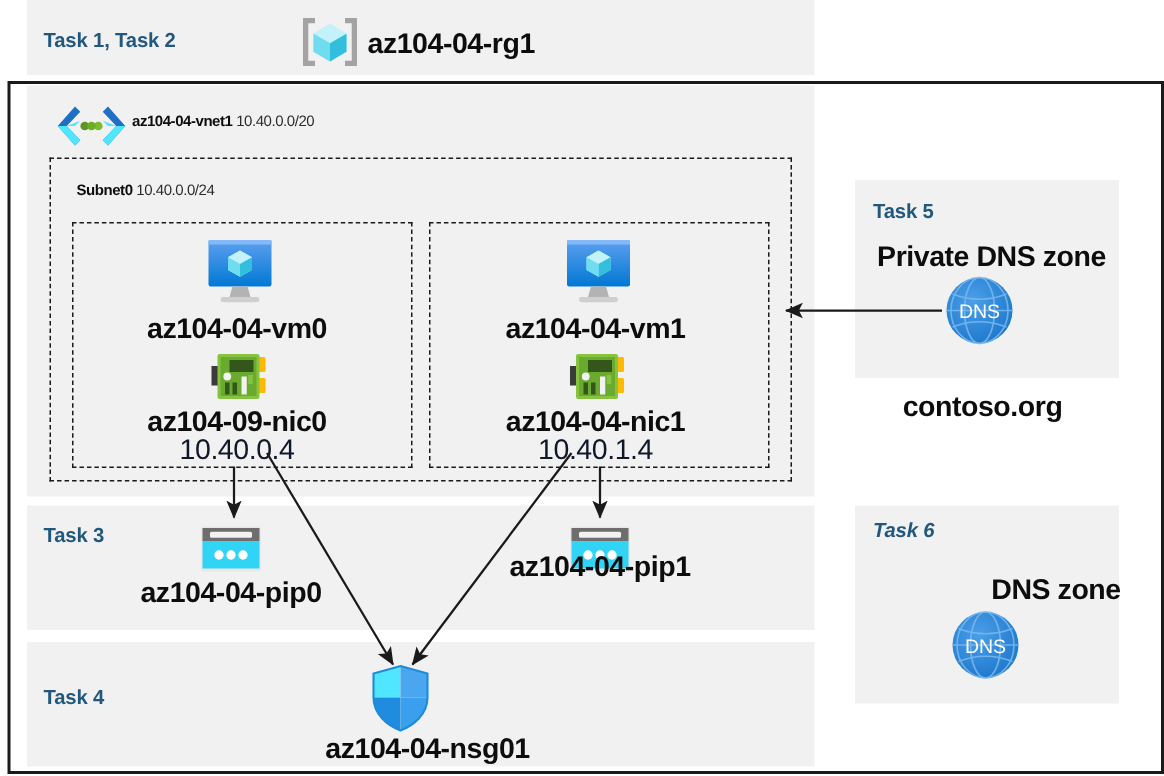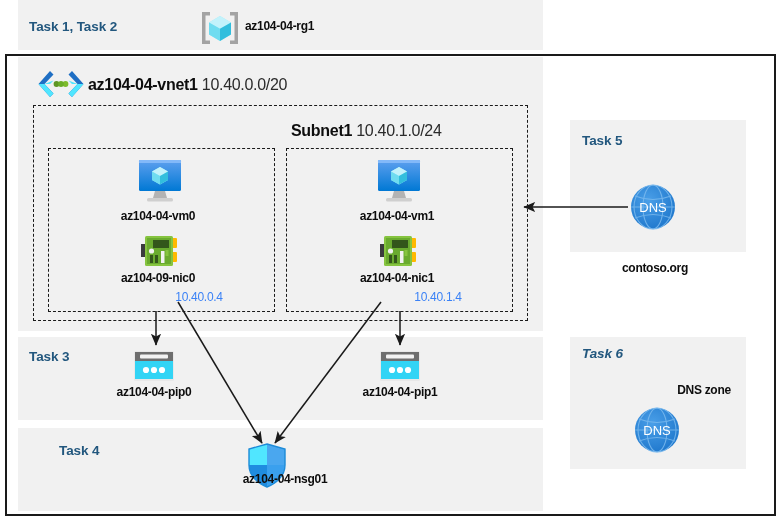--- a/index.html
+++ b/index.html
@@ -42,35 +42,34 @@
   .task-label {
     position: absolute;
     font-size: 13.5px;
     font-weight: bold;
     color: #22577e;
     white-space: nowrap;
     letter-spacing: -0.1px;
   }
   .res-name {
     position: absolute;
-    font-size: 12px;
+    font-size: 19px;
     font-weight: bold;
     color: #0d0d0d;
     white-space: nowrap;
     letter-spacing: -0.3px;
     text-align: center;
   }
   .res-name.light {
     font-weight: normal;
-    color: #3b82f6;
-    margin-left: 41px;
+    color: #0f172a;
   }
   .heading {
     position: absolute;
-    font-size: 16px;
+    font-size: 10px;
     white-space: nowrap;
     color: #0d0d0d;
     letter-spacing: -0.3px;
   }
   .heading b { font-weight: bold; }
   .heading span.cidr { font-weight: normal; color: #2b2b2b; }
   .center { transform: translateX(-50%); }
 
   
   .icon {
@@ -121,20 +120,24 @@
     <circle cx="24" cy="15" r="2.9" fill="#6aae27"></circle>
   </svg>
 
   <div class="heading" style="left:88px; top:76px;">
     <b>az104-04-vnet1</b>
     <span class="cidr">10.40.0.0/20</span>
   </div>
 
   <div class="dashed-box" style="left:33px; top:105px; width:495px; height:216px;"></div>
 
+  <div class="heading" style="left:51px; top:122px;">
+    <b>Subnet0</b>
+    <span class="cidr">10.40.0.0/24</span>
+  </div>
   <div class="dashed-box" style="left:48px; top:148px; width:227px; height:164px;"></div>
 
   <svg class="icon" style="left:133px; top:158px;" width="54" height="45" viewBox="0 0 54 45">
     <defs>
       <linearGradient id="vmg0" x1="0" y1="0" x2="0" y2="1">
         <stop offset="0" stop-color="#5ea0ef"></stop>
           <stop offset="1" stop-color="#0078d4"></stop>
       </linearGradient>
     </defs>
     <rect x="6" y="2" width="42" height="31" rx="1.5" fill="url(#vmg0)"></rect>
@@ -157,24 +160,20 @@
     <rect x="14" y="6" width="16" height="8" fill="#33561b"></rect>
     <circle cx="12.5" cy="17" r="2.6" fill="#f2f2f2"></circle>
     <rect x="11" y="21" width="3" height="8" fill="#33561b"></rect>
     <rect x="16" y="21" width="3" height="8" fill="#33561b"></rect>
     <rect x="22" y="17" width="3.5" height="12" fill="#f2f2f2"></rect>
     <rect x="26.5" y="16" width="3" height="6" fill="#86c440"></rect>
   </svg>
   <div class="res-name center" style="left:158px; top:271px;">az104-09-nic0</div>
   <div class="res-name light center" style="left:158px; top:290px;">10.40.0.4</div>
 
-  <div class="heading" style="left:291px; top:122px;">
-    <b>Subnet1</b>
-    <span class="cidr">10.40.1.0/24</span>
-  </div>
   <div class="dashed-box" style="left:286px; top:148px; width:227px; height:164px;"></div>
 
   <svg class="icon" style="left:372px; top:158px;" width="54" height="45" viewBox="0 0 54 45">
     <defs>
       <linearGradient id="vmg1" x1="0" y1="0" x2="0" y2="1">
         <stop offset="0" stop-color="#5ea0ef"></stop>
           <stop offset="1" stop-color="#0078d4"></stop>
       </linearGradient>
     </defs>
     <rect x="6" y="2" width="42" height="31" rx="1.5" fill="url(#vmg1)"></rect>
@@ -220,43 +219,44 @@
 
   <svg class="icon" style="left:379px; top:350px;" width="42" height="32" viewBox="0 0 42 32">
     <rect x="1" y="1" width="40" height="30" rx="1.5" fill="#e8e8e8"></rect>
     <rect x="2" y="2" width="38" height="9" fill="#6e6e6e"></rect>
     <rect x="7" y="4.5" width="28" height="4" rx="1" fill="#f2f2f2"></rect>
     <rect x="2" y="11" width="38" height="18" fill="#32d4f5"></rect>
     <circle cx="13" cy="20" r="3.1" fill="#ffffff"></circle>
     <circle cx="21" cy="20" r="3.1" fill="#ffffff"></circle>
     <circle cx="29" cy="20" r="3.1" fill="#ffffff"></circle>
   </svg>
-  <div class="res-name center" style="left:400px; top:385px;">az104-04-pip1</div>
+  <div class="res-name center" style="left:400px; top:368px;">az104-04-pip1</div>
 
   <div class="panel" style="left:18px; top:428px; width:525px; height:83px;"></div>
-  <div class="task-label" style="left:29px; top:443px;margin-left:30px;">Task 4</div>
+  <div class="task-label" style="left:29px; top:457px;">Task 4</div>
 
   <svg class="icon" style="left:247px; top:443px;" width="40" height="45" viewBox="0 0 40 45">
     <defs>
       <clipPath id="shclip">
         <path d="M20 1 L38 6 L38 22 C38 33 29 40.5 20 44 C11 40.5 2 33 2 22 L2 6 Z"></path>
       </clipPath>
     </defs>
     <g clip-path="url(#shclip)">
       <rect x="0" y="0" width="20" height="22" fill="#50e6ff"></rect>
       <rect x="20" y="0" width="20" height="22" fill="#4aa7ef"></rect>
       <rect x="0" y="22" width="20" height="23" fill="#1f8ce0"></rect>
       <rect x="20" y="22" width="20" height="23" fill="#3aa0ee"></rect>
     </g>
     <path d="M20 1 L38 6 L38 22 C38 33 29 40.5 20 44 C11 40.5 2 33 2 22 L2 6 Z" fill="none" stroke="#1d8bd8" stroke-width="1.4"></path>
   </svg>
-  <div class="res-name center" style="left:285px; top:472px;">az104-04-nsg01</div>
+  <div class="res-name center" style="left:285px; top:489px;">az104-04-nsg01</div>
 
   <div class="panel" style="left:570px; top:120px; width:176px; height:132px;"></div>
   <div class="task-label" style="left:582px; top:133px;">Task 5</div>
+  <div class="res-name center" style="left:661px; top:161px;">Private DNS zone</div>
 
   <svg class="icon" style="left:629px; top:183px;" width="48" height="48" viewBox="0 0 48 48">
     <defs>
       <radialGradient id="dnsg1" cx="0.4" cy="0.35" r="0.75">
         <stop offset="0" stop-color="#4a9fe8"></stop>
           <stop offset="1" stop-color="#1b74ca"></stop>
       </radialGradient>
     </defs>
     <circle cx="24" cy="24" r="22" fill="url(#dnsg1)"></circle>
     <g fill="none" stroke="#7bbaee" stroke-width="1.1" opacity="0.85">

